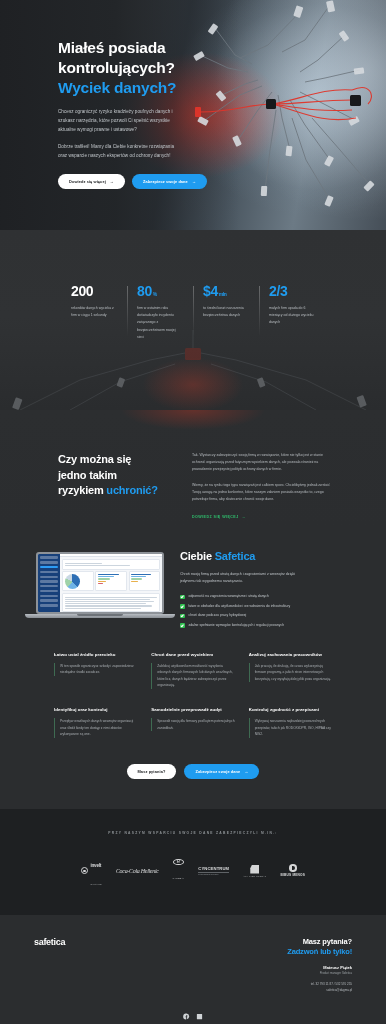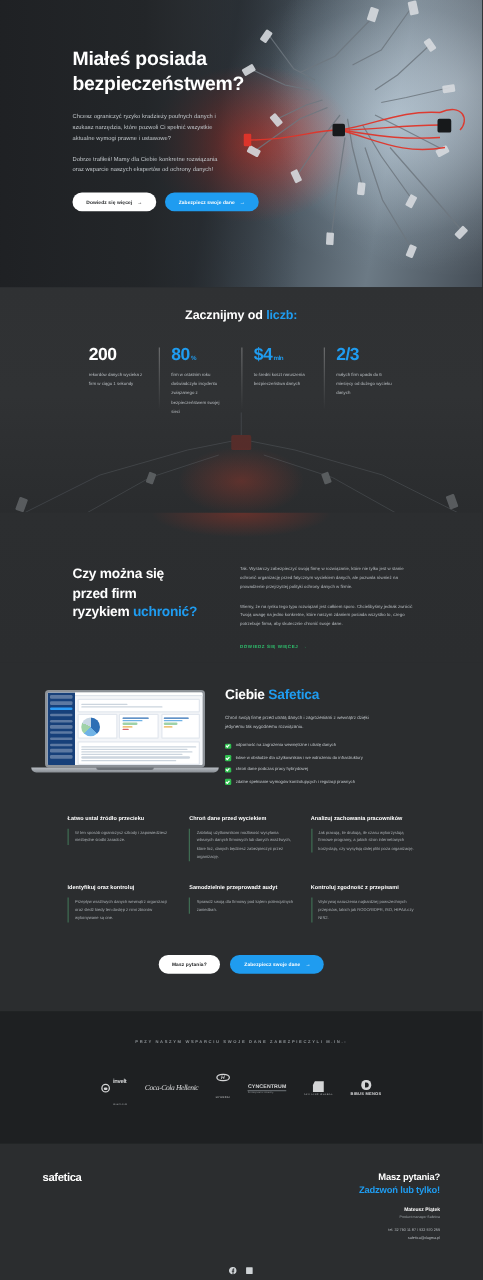--- a/index.html
+++ b/index.html
@@ -93,21 +93,21 @@
   }
   .stats-head .accent { color:#1f9cf0; }
   .stats-row {
     position:relative;
     display:flex;
     justify-content:center;
     gap:0;
     margin-top:18px;
     padding:0 60px;
   }
-  .stat { width:66px; padding-left:10px; position:relative; }
+  .stat { width:66px; padding-left:10px; position:relative;margin-top:36px; }
   .stat + .stat::before {
     content:"";
     position:absolute; left:0; top:2px;
     width:1px; height:50px;
     background:linear-gradient(180deg, rgba(255,255,255,.28), rgba(255,255,255,0));
   }
   .stat-num {
     font-size:14px; font-weight:bold; line-height:1;
     letter-spacing:-.4px;
   }
@@ -335,21 +335,22 @@
         <path d="M272 104 C 302 112, 322 124, 356 118"></path>
         <path d="M352 90 C 370 82, 376 96, 368 104"></path>
       </g>
       <rect x="195" y="107" width="6" height="10" rx="1" fill="#e0352a" opacity=".95"></rect>
       <rect x="266" y="99" width="10" height="10" rx="1.5" fill="#17191b"></rect>
       <rect x="350" y="95" width="11" height="11" rx="1.5" fill="#17191b"></rect>
     </svg>
     <div class="hero-inner">
       <h1 class="hero-title">
         <span>Miałeś posiada</span><br>
-        <span>bezpieczeństwem?</span><br>
+        <span>kontrolujących?</span><br>
+        <span class="accent">Wyciek danych?</span>
       </h1>
       <p class="hero-p">Chcesz ograniczyć ryzyko kradzieży poufnych danych i szukasz narzędzia, które pozwoli Ci spełnić wszystkie aktualne wymogi prawne i ustawowe?</p>
       <p class="hero-p second">Dobrze trafiłeś! Mamy dla Ciebie konkretne rozwiązania oraz wsparcie naszych ekspertów od ochrony danych!</p>
       <div class="hero-btns">
         <button class="btn btn-light">
           <span>Dowiedz się więcej</span>
           <span class="arrow">→</span>
         </button>
         <button class="btn btn-blue">
           <span>Zabezpiecz swoje dane</span>
@@ -370,23 +371,20 @@
         <path d="M193 120 L193 100"></path>
       </g>
       <g fill="#c3c9ce">
         <rect x="14" y="168" width="7" height="11" rx="1" transform="rotate(20 17 173)"></rect>
         <rect x="118" y="148" width="6" height="9" rx="1" transform="rotate(20 121 152)"></rect>
         <rect x="258" y="148" width="6" height="9" rx="1" transform="rotate(-20 261 152)"></rect>
         <rect x="358" y="166" width="7" height="11" rx="1" transform="rotate(-20 361 171)"></rect>
       </g>
       <rect x="185" y="118" width="16" height="12" rx="1.5" fill="#b22a1c"></rect>
     </svg>
-    <h2 class="stats-head">
-      <span>Zacznijmy od </span><span class="accent">liczb:</span>
-    </h2>
     <div class="stats-row">
       <div class="stat">
         <div class="stat-num white">
           <span>200</span><span class="unit"></span>
         </div>
         <div class="stat-desc">rekordów danych wycieka z firm w ciągu 1 sekundy</div>
       </div>
       <div class="stat">
         <div class="stat-num blue">
           <span>80</span><span class="unit">%</span>
@@ -406,21 +404,21 @@
         <div class="stat-desc">małych firm upada do 6 miesięcy od dużego wycieku danych</div>
       </div>
     </div>
   </section>
 
   <section class="risk">
     <div class="risk-bg"></div>
     <div class="risk-inner">
       <h2 class="risk-title">
         <span>Czy można się</span><br>
-        <span>przed firm</span><br>
+        <span>jedno takim</span><br>
         <span>ryzykiem </span><span class="accent">uchronić?</span>
       </h2>
       <div class="risk-right">
         <p class="risk-p">Tak. Wystarczy zabezpieczyć swoją firmę w rozwiązanie, które nie tylko jest w stanie ochronić organizację przed fatycznym wyciekiem danych, ale pozwala również na prowadzenie przejrzystej polityki ochrony danych w firmie.</p>
         <p class="risk-p second">Wiemy, że na rynku tego typu rozwiązań jest całkiem sporo. Chcielibyśmy jednak zwrócić Twoją uwagę na jedno konkretne, które naszym zdaniem posiada wszystko to, czego potrzebuje firma, aby skutecznie chronić swoje dane.</p>
         <a class="risk-link">
           <span>DOWIEDZ SIĘ WIĘCEJ</span>
           <span>→</span>
         </a>
       </div>

